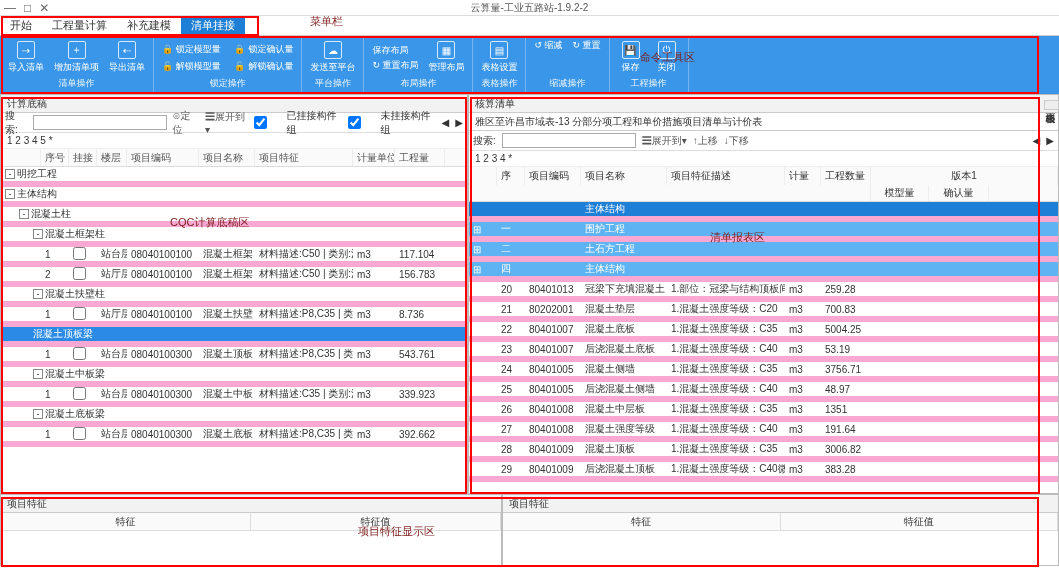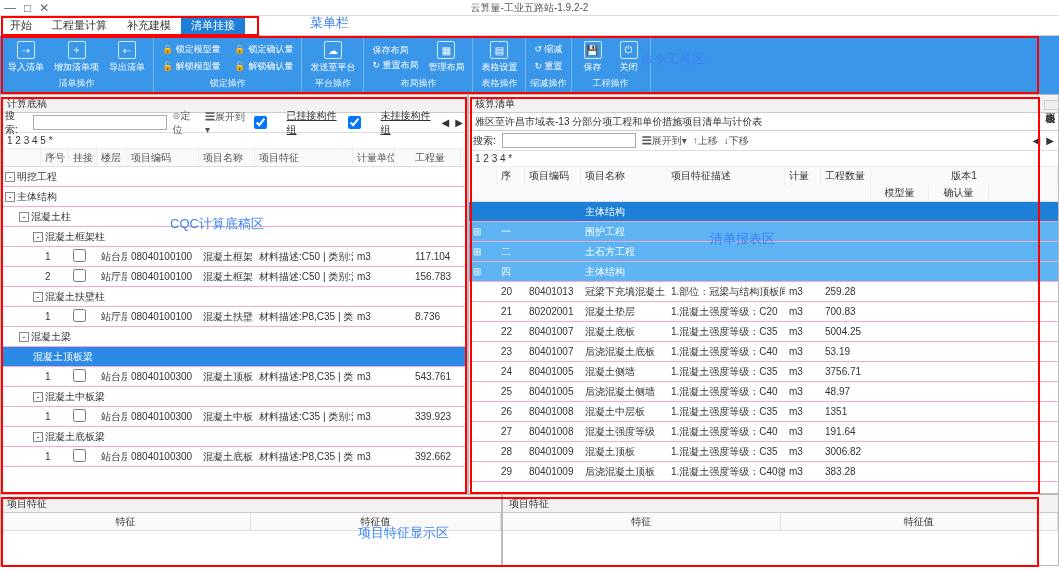--- a/index.html
+++ b/index.html
@@ -4,59 +4,59 @@
 <style>
 * { box-sizing: border-box; margin: 0; padding: 0; font-family: "Microsoft YaHei", sans-serif; }
 body { width: 1059px; height: 572px; background: #fff; font-size: 11px; color: #333; position: relative; overflow: hidden; }
 .titlebar { height: 16px; display: flex; align-items: center; justify-content: space-between; padding: 0 4px; background: #fff; border-bottom: 1px solid #ddd; }
 .titlebar .title { position: absolute; left: 50%; transform: translateX(-50%); font-size: 10px; color: #555; }
 .winbtns { display: flex; gap: 8px; font-size: 12px; color: #666; }
 .menubar { height: 20px; display: flex; align-items: stretch; background: #fff; border-bottom: 1px solid #ccc; position: relative; }
 .menubar .tab { padding: 2px 10px; font-size: 11px; display: flex; align-items: center; cursor: pointer; }
 .menubar .tab.active { background: #1e7fd6; color: #fff; }
 .annotation-box { position: absolute; border: 2px solid red; pointer-events: none; }
-.annotation-text { position: absolute; color: #3b82f6; font-size: 13px; font-weight: 500; pointer-events: none; }
+.annotation-text { position: absolute; color: #7f1d1d; font-size: 11px; font-weight: 500; pointer-events: none; }
 .ribbon { height: 58px; background: #3a96e8; display: flex; color: #fff; padding: 2px 0; }
 .ribbon-group { display: flex; flex-direction: column; align-items: center; border-right: 1px solid rgba(255,255,255,0.3); padding: 0 4px; }
 .ribbon-group .btns { display: flex; flex: 1; gap: 2px; }
 .ribbon-btn { display: flex; flex-direction: column; align-items: center; justify-content: center; min-width: 34px; padding: 2px 4px; font-size: 9px; cursor: pointer; }
 .ribbon-btn .ico { width: 18px; height: 18px; border: 1px solid rgba(255,255,255,0.8); border-radius: 2px; margin-bottom: 2px; display:flex;align-items:center;justify-content:center;font-size:10px; }
 .ribbon-btn-sm { font-size: 9px; padding: 1px 4px; cursor: pointer; white-space: nowrap; }
 .ribbon-group .grp-label { font-size: 9px; opacity: 0.9; padding-bottom: 2px; }
 .main { display: flex; height: 400px; }
 .panel { border: 1px solid #bbb; display: flex; flex-direction: column; }
 .panel.left { width: 468px; }
 .panel.right { flex: 1; }
 .panel-header { height: 18px; background: #f2f2f2; border-bottom: 1px solid #ccc; padding: 2px 6px; font-size: 10px; display:flex;align-items:center; }
 .panel-toolbar { height: 20px; border-bottom: 1px solid #ddd; display: flex; align-items: center; padding: 0 4px; font-size: 10px; gap: 6px; }
 .panel-toolbar input[type=text] { flex: 0 0 70px; height: 15px; border: 1px solid #aaa; font-size: 10px; }
-.panel-toolbar label { display: flex; align-items: center; gap: 20px; text-decoration: underline; }
+.panel-toolbar label { display: flex; align-items: center; gap: 20px; }
 .panel-toolbar .tb-btn { cursor: pointer; color: #555; }
 .columns { display: flex; height: 18px; border-bottom: 1px solid #ddd; background: #fafafa; font-size: 10px; color: #555; }
 .columns div { padding: 2px 4px; border-right: 1px solid #eee; overflow: hidden; white-space: nowrap; }
 .left .col-pre { width: 40px; text-align:center; }
 .left .col-idx { width: 28px; }
 .left .col-lj { width: 28px; }
 .left .col-lc { width: 30px; }
 .left .col-code { width: 72px; }
 .left .col-name { width: 56px; }
 .left .col-feat { width: 98px; }
 .left .col-unit { width: 42px; }
-.left .col-qty { width: 50px; margin-left: 16px; }
+.left .col-qty { width: 50px; }
 .right .col-pre { width: 28px; }
 .right .col-idx { width: 28px; }
 .right .col-code { width: 56px; }
 .right .col-name { width: 86px; }
 .right .col-feat { width: 118px; }
 .right .col-unit { width: 36px; }
 .right .col-qty { width: 50px; }
 .right .col-mdl { width: 58px; }
 .right .col-cfm { width: 60px; }
 .tree-body { flex: 1; overflow: auto; font-size: 10px; }
-.row { display: flex; height: 20px; align-items: center; border-bottom: 1px solid #f9a8d4; }
+.row { display: flex; height: 20px; align-items: center; border-bottom: 6px solid #f9a8d4; }
 .row.selected { background: #2a8ae6; color: #fff; align-items: center; }
 .row.category { background: #5eb4f2; color: #fff; }
 .row.header2 { background: #1e7fd6; color: #fff; }
 .row .cell { padding: 0 4px; overflow: hidden; white-space: nowrap; }
 .tree-indent { display: inline-block; }
 .expander { display: inline-block; width: 10px; height: 10px; border: 1px solid #888; text-align: center; line-height: 8px; font-size: 9px; cursor: pointer; margin-right: 2px; }
 .bottom { display: flex; height: 72px; }
 .feat-panel { border: 1px solid #bbb; display: flex; flex-direction: column; }
 .feat-panel.left { width: 502px; }
 .feat-panel.right { flex: 1; }
@@ -145,21 +145,21 @@
   <div class="ribbon-group">
     <div class="btns">
         <div class="ribbon-btn">
           <div class="ico">▤</div>
           <span>表格设置</span>
         </div>
       </div>
     <div class="grp-label">表格操作</div>
   </div>
   <div class="ribbon-group">
-    <div class="btns" style="flex-direction:column;justify-content:center;">
+    <div class="btns" style="flex-direction:row;justify-content:center;">
       <div class="ribbon-btn-sm">↺ <span>缩减</span></div>
       <div class="ribbon-btn-sm">↻ <span>重置</span></div>
     </div>
     <div class="grp-label">缩减操作</div>
   </div>
   <div class="ribbon-group">
     <div class="btns">
       <div class="ribbon-btn">
           <div class="ico">💾</div>
           <span>保存</span>
@@ -247,23 +247,20 @@
           <div class="cell col-pre"><span class="tree-indent" style="width:30px"></span></div>
       <div class="cell col-idx">1</div>
       <div class="cell col-lj"><input type="checkbox" style=""></div>
       <div class="cell col-lc">站厅层</div>
       <div class="cell col-code">08040100100</div>
       <div class="cell col-name">混凝土扶壁</div>
       <div class="cell col-feat">材料描述:P8,C35 | 类别:</div>
       <div class="cell col-unit">m3</div>
       <div class="cell col-qty">8.736</div>
         </div>
-        <div class="row">
-          <div class="cell" style="width:100%"><span class="tree-indent" style="width:14px"></span><span class="expander">-</span>混凝土梁</div>
-        </div>
         <div class="row selected">
           <div class="cell" style="width:100%"><span class="tree-indent" style="width:28px"></span>混凝土顶板梁</div>
         </div>
         <div class="row">
           <div class="cell col-pre"><span class="tree-indent" style="width:30px"></span></div>
       <div class="cell col-idx">1</div>
       <div class="cell col-lj"><input type="checkbox" style=""></div>
       <div class="cell col-lc">站台层</div>
       <div class="cell col-code">08040100300</div>
       <div class="cell col-name">混凝土顶板</div>

